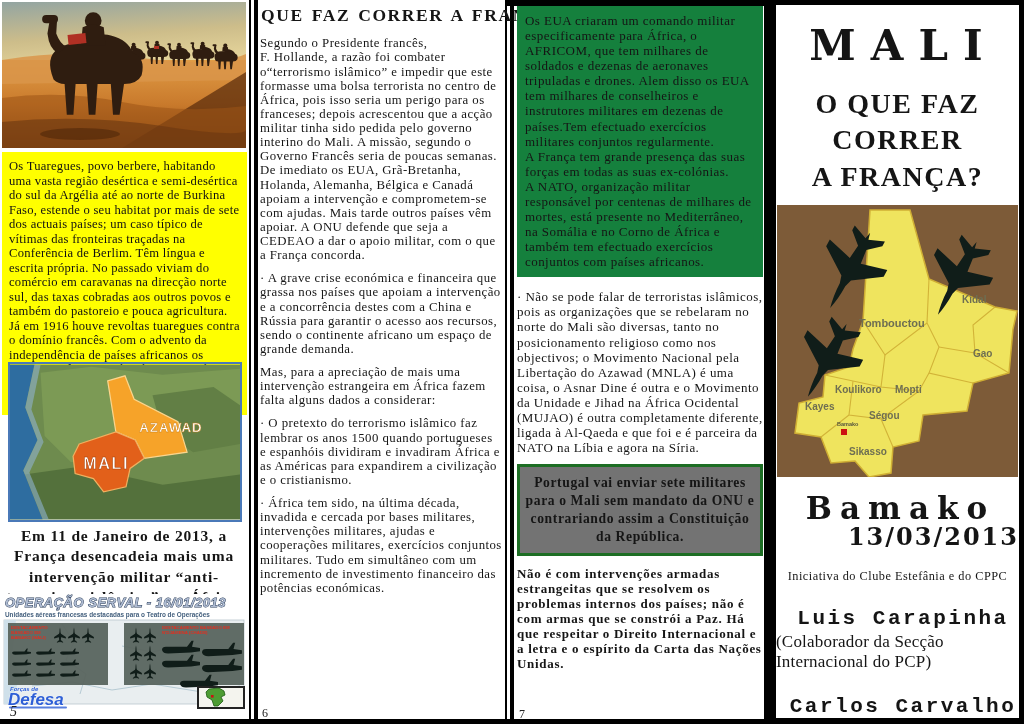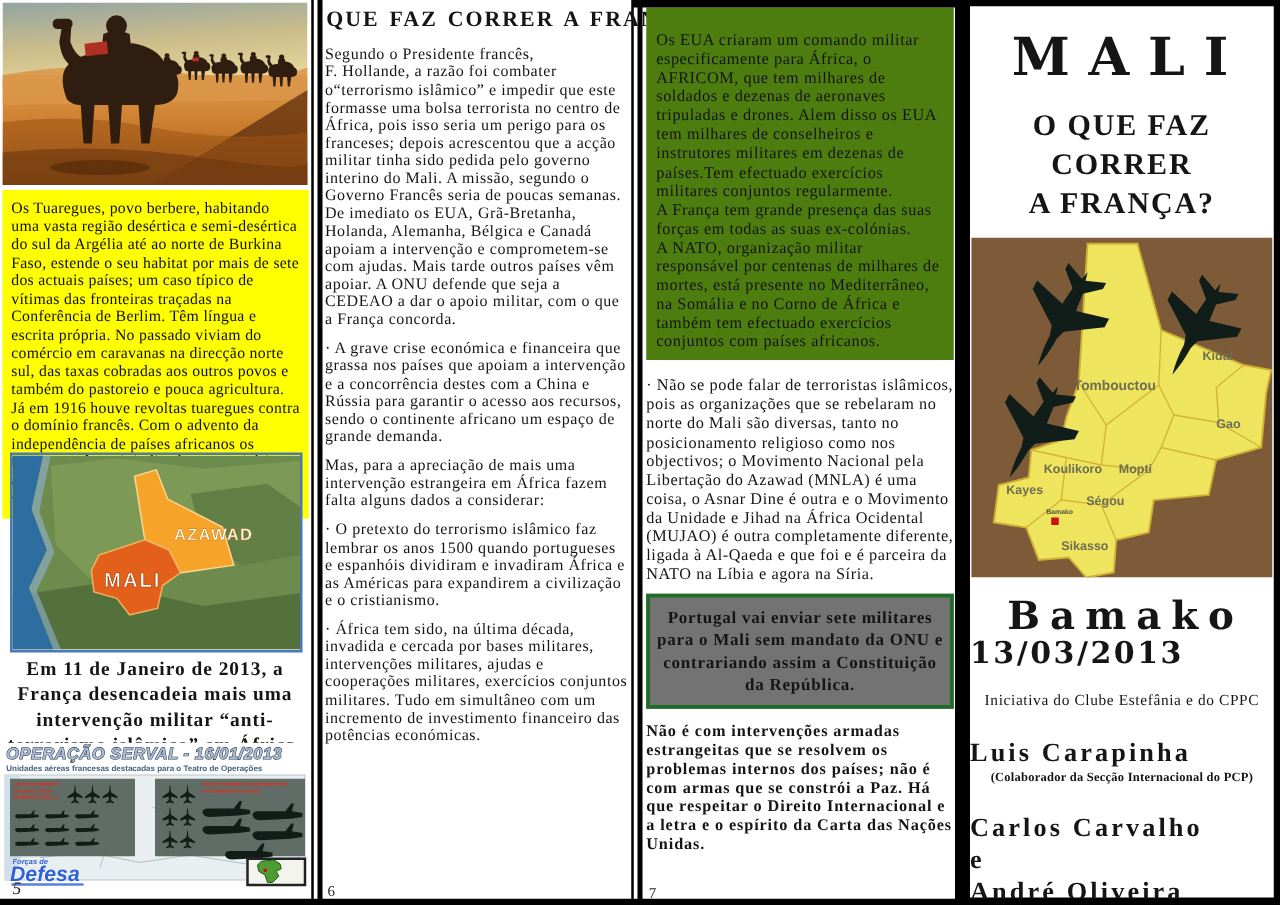--- a/index.html
+++ b/index.html
@@ -34,57 +34,57 @@
   #page5{left:10px;top:704px;font-style:italic;font-size:14px;}
   
   .textcol p{margin:0 0 9px 0;white-space:pre-line;}
   #col2{left:260px;top:0;width:242px;height:724px;font-size:12.8px;line-height:1.105;letter-spacing:0.45px;}
   #col2 h2{
     font-size:17.5px;font-weight:bold;letter-spacing:1.6px;word-spacing:2px;
     margin:6px 0 11px 1px;white-space:nowrap;
   }
   #page6{left:262px;top:706px;}
   #col3{left:517px;top:6px;width:246px;font-size:13px;line-height:1.16;letter-spacing:0.45px;}
-  #gray-box{background:#4d7c0f;padding:18px 7px 8px 8px;margin:0 0 12px 0;}
+  #gray-box{background:#15803d;padding:7px 7px 8px 8px;margin:0 0 12px 0;}
   #gray-box p{margin:0;}
   #green-box{
     background:#737373;border:3px solid #1d6e24;margin:9px 0 10px 0;padding:7px 4px;
     font-weight:bold;text-align:center;font-size:13.6px;line-height:1.32;letter-spacing:0.6px;
   }
   .bold-par{font-weight:bold;letter-spacing:0.7px;}
   #page7{left:519px;top:707px;}
   
   #col4{
     left:764px;top:0;width:260px;height:724px;background:#fff;box-sizing:border-box;
     border-left:12px solid #000;border-top:5px solid #000;border-right:5px solid #000;border-bottom:6px solid #000;
   }
   #mali-title{
     font-family:"DejaVu Serif",serif;font-weight:bold;font-size:42px;letter-spacing:15px;
     text-align:center;margin:16px 0 4px 0;padding-left:12px;
   }
   #mali-subtitle{
-    font-weight:bold;font-size:24px;letter-spacing:1.5px;text-align:center;line-height:1.3;
+    font-weight:bold;font-size:28px;letter-spacing:1.5px;text-align:center;line-height:1.3;
     white-space:pre-line;margin:16px 0 10px 0;
   }
   #mali-map{display:block;width:241px;height:272px;margin:6px auto 0 auto;}
   #debate-title{
     font-family:"DejaVu Serif",serif;font-weight:bold;font-size:31px;letter-spacing:8px;
     text-align:center;margin-top:16px;line-height:1.0;padding-left:6px;
   }
   #debate-date{
     font-family:"DejaVu Serif",serif;font-weight:bold;font-size:24px;letter-spacing:2px;
-    text-align:left;line-height:1.1;
+    text-align:right;line-height:1.1;
   }
   #initiative{font-weight:normal;font-size:12.3px;text-align:center;letter-spacing:0.5px;margin-top:18px;}
   .speaker-name{
-    font-family:Liberation Serif, serif;font-weight:bold;font-size:21px;letter-spacing:2.5px;
-    text-align:left;line-height:1.22;white-space:pre-line;margin-top:22px;
+    font-family:Liberation Mono, monospace;font-weight:bold;font-size:21px;letter-spacing:2.5px;
+    text-align:center;line-height:1.22;white-space:pre-line;margin-top:22px;padding-left:11px;
   }
   .speaker-role{
-    font-weight:bold;font-size:10px;letter-spacing:0.2px;text-align:center;margin-top:1px;
+    font-weight:normal;font-size:17px;letter-spacing:0.2px;margin-top:1px;
   }
 </style>
 </head>
 <body>
 
 <div class="abs" id="col1">
 
   <svg class="abs" id="photo" viewBox="0 0 244 146">
     <defs>
       <linearGradient id="sky" x1="0" y1="0" x2="0.25" y2="1">

